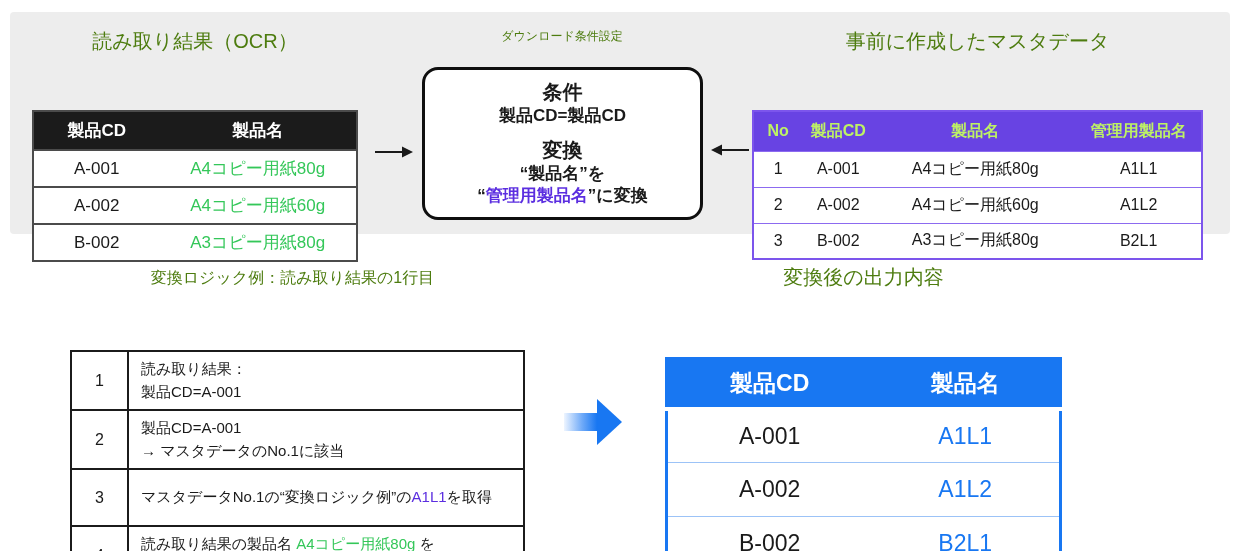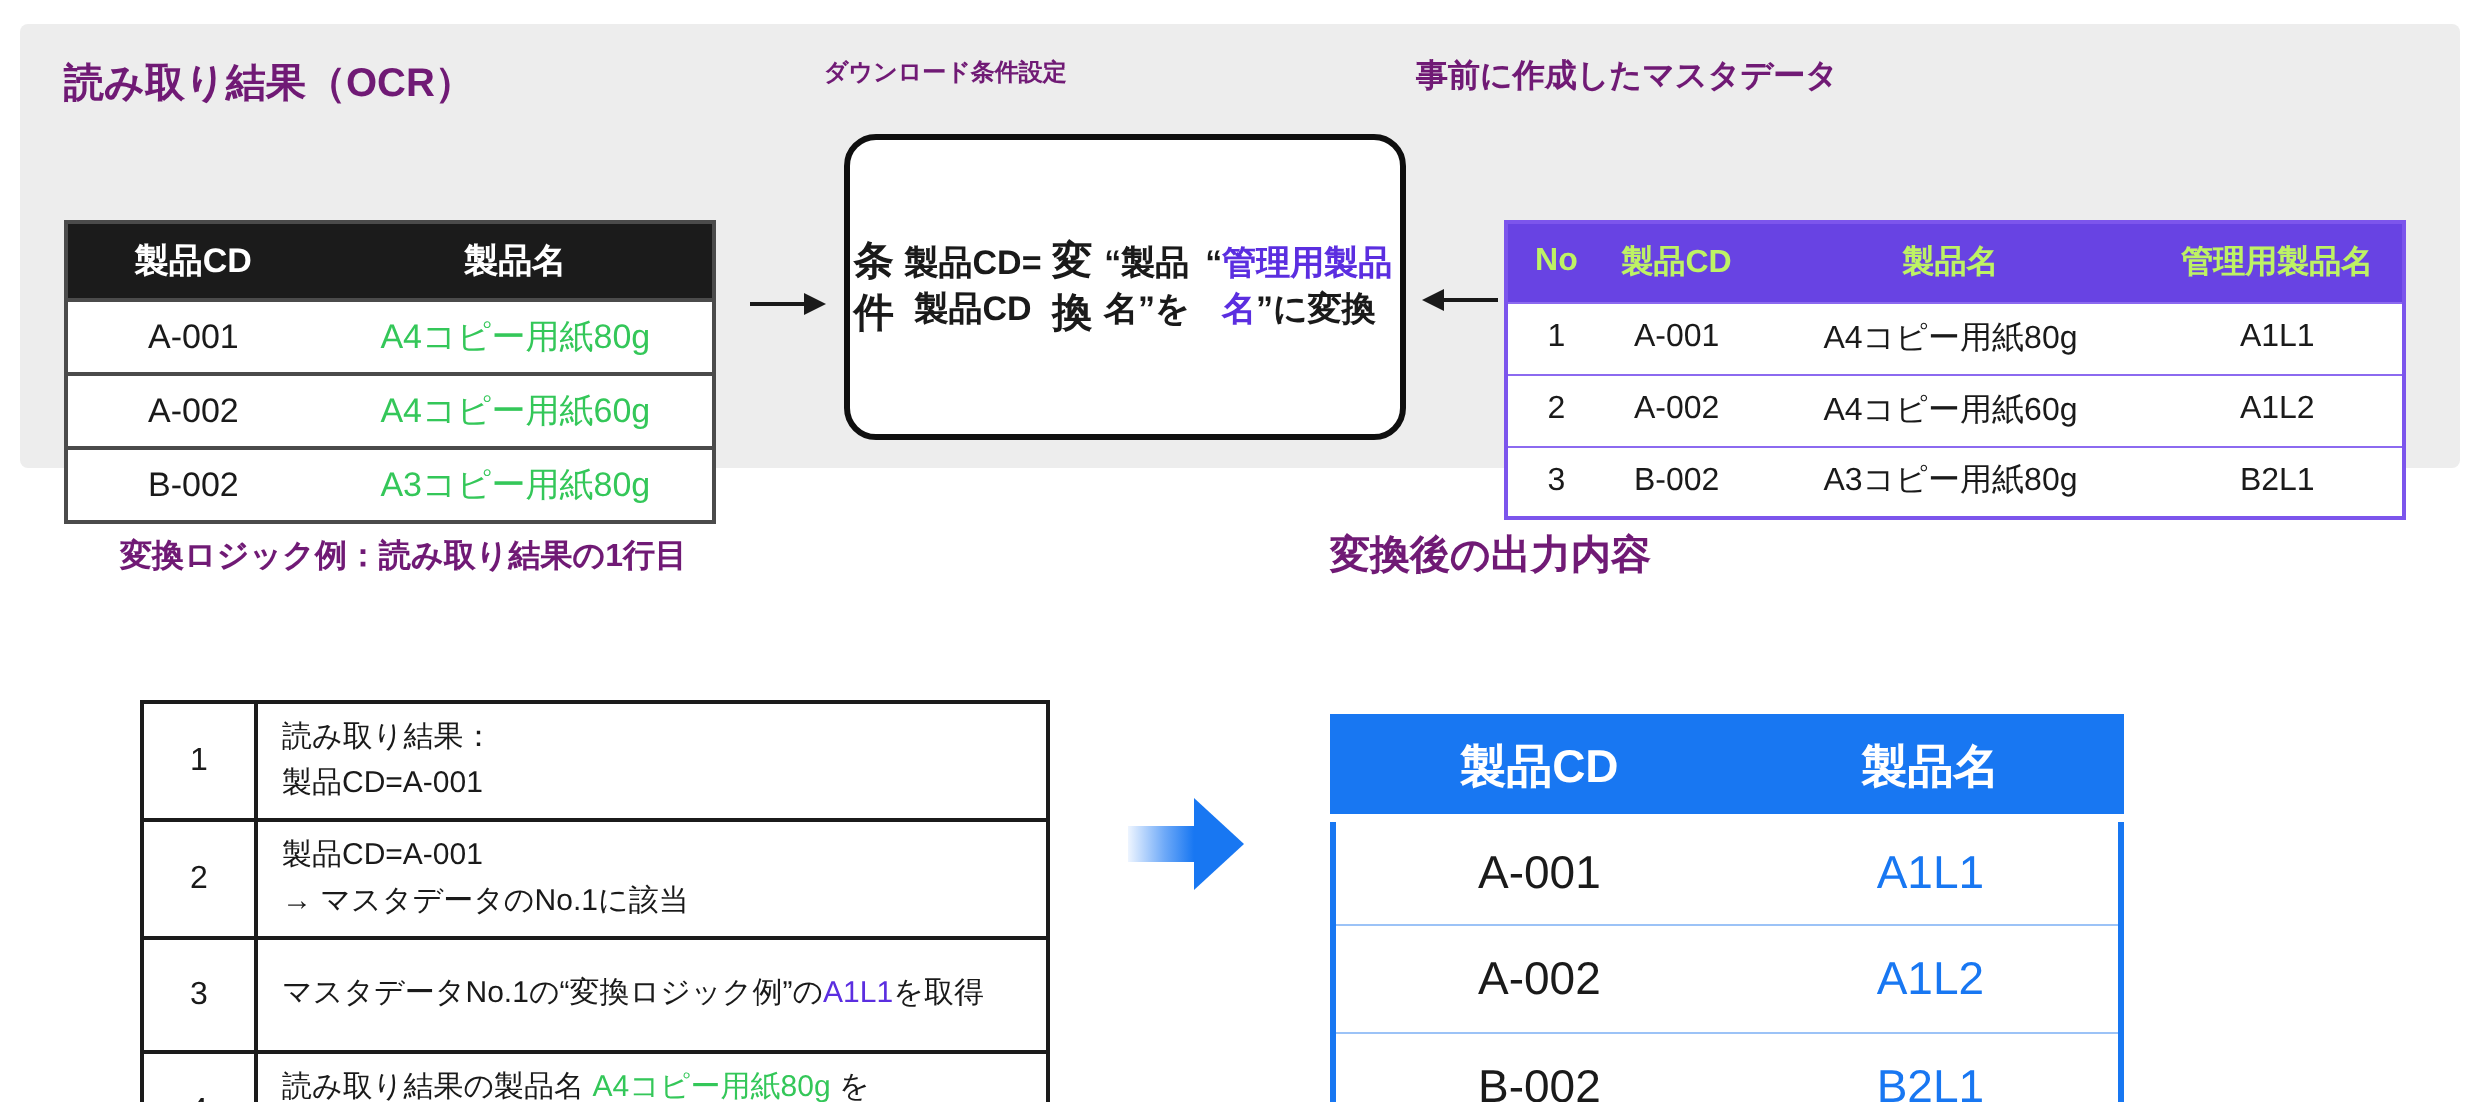--- a/index.html
+++ b/index.html
@@ -4,40 +4,40 @@
 <style>
   * { margin:0; padding:0; box-sizing:border-box; }
   html,body { width:1240px; height:551px; background:#ffffff; overflow:hidden;
               font-family:"Liberation Sans","DejaVu Sans",sans-serif; color:#1a1a1a; }
   .canvas { position:relative; width:1240px; height:551px; }
 
   
   .gray-panel { position:absolute; left:10px; top:12px; width:1220px; height:222px;
                 background:#ededed; border-radius:4px; }
 
-  .sec-title { position:absolute; font-weight:bold; text-align:left; color:#701a75; }
+  .sec-title { position:absolute; font-weight:normal; text-align:center; color:#4d7c0f; }
   .t-ocr     { left:32px;  top:28px; width:326px; font-size:20px; }
   .t-box     { left:412px; top:28px; width:300px; font-size:12px; }
-  .t-master  { left:708px; top:28px; width:451px; font-size:16px; }
+  .t-master  { left:752px; top:28px; width:451px; font-size:20px; }
   .t-logic   { left:60px;  top:268px; width:465px; font-size:16px; }
   .t-output  { left:665px; top:264px; width:397px; font-size:20px; }
 
   table { border-collapse:collapse; background:#fff;margin-top:42px; }
 
   
   .ocr-table { position:absolute; left:32px; top:68px; width:326px; border:2px solid #4b4b4b; }
   .ocr-table th { background:#1b1b1b; color:#fff; font-size:17px; font-weight:bold; height:39px; }
   .ocr-table td { height:37px; font-size:17px; text-align:center; border-top:2px solid #4b4b4b; }
   .ocr-table .c1 { width:39%; }
   .green { color:#34c759; }
 
   
   .cond-box { position:absolute; left:422px; top:67px; width:281px; height:153px;
               background:#fff; border:3px solid #0f0f0f; border-radius:16px;
-              display:flex; align-items:center; justify-content:center;
+              display:flex; flex-direction:column; align-items:center; justify-content:center;
               font-weight:bold; text-align:center; }
   .cond-box .h  { font-size:20px; line-height:1.3; }
   .cond-box .s  { font-size:17px; line-height:1.35; }
   .cond-box .gap { height:9px; }
   .purple { color:#5b2ee0; }
 
   
   .master-table { position:absolute; left:752px; top:68px; width:451px; border:2px solid #7c55ec; }
   .master-table th { background:#6843e3; color:#bef264; font-size:16px; font-weight:bold; height:40px; }
   .master-table td { height:36px; font-size:16px; text-align:center; border-top:1.5px solid #8c6af0; }

